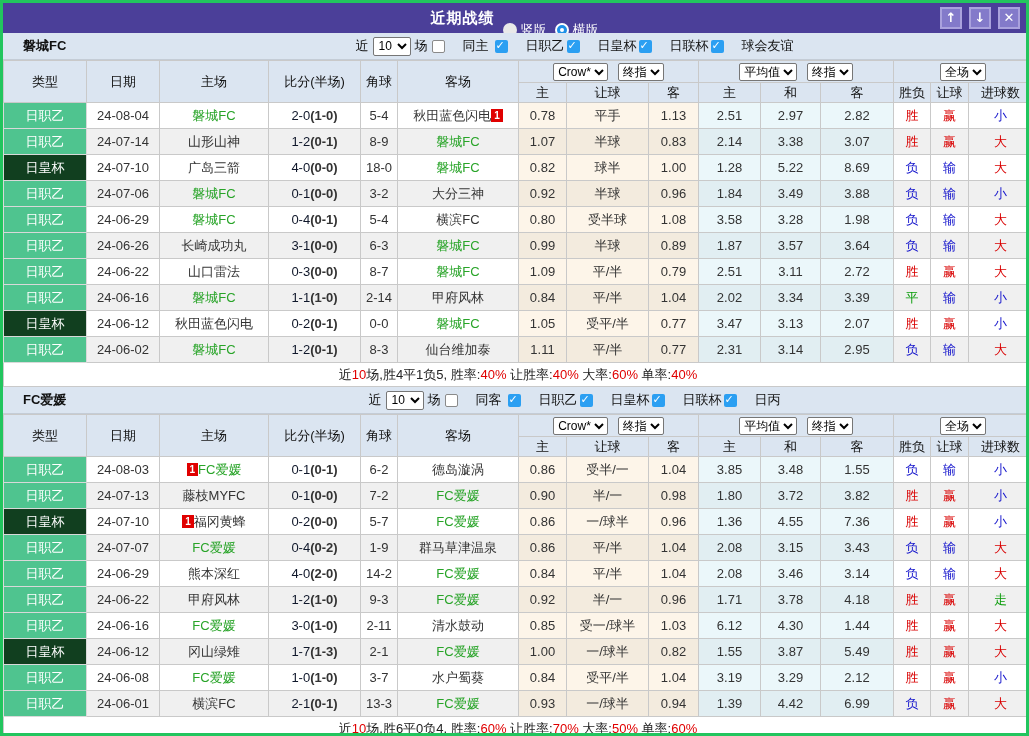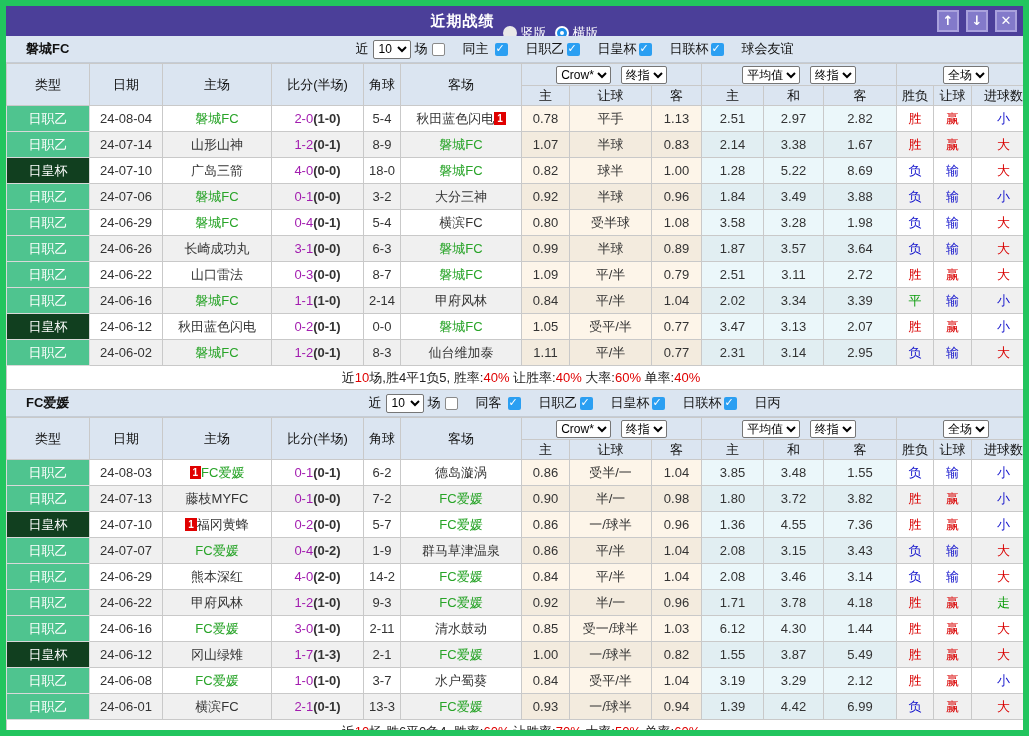--- a/index.html
+++ b/index.html
@@ -1,17 +1,17 @@
 <!DOCTYPE html>
 <html><head>
 <meta charset="utf-8">
 <style>
   * { margin:0; padding:0; box-sizing:border-box; }
   body { font-family:"Liberation Sans","DejaVu Sans",sans-serif; background:#fff; }
-  .window { width:1029px; height:736px; border:6px solid #22c55e; background:#fff; overflow:hidden; }
+  .window { width:1029px; height:736px; border:3px solid #22c55e; background:#fff; overflow:hidden; }
 
   
   .titlebar { height:30px; background:#4b3f99; position:relative; display:flex; align-items:center; justify-content:center; }
   .title-center { display:flex; align-items:center; gap:8px; color:#fff; }
   .title-text { font-size:15px; font-weight:bold; letter-spacing:1px; }
   .radio-opt { display:inline-flex; align-items:center; gap:4px; color:#fff; font-size:13px; cursor:pointer;margin-top:24px; }
   .radio { width:14px; height:14px; border-radius:50%; background:#e9e9e9; display:inline-block; position:relative; }
   .radio.checked { background:#fff; }
   .radio.checked::after { content:""; position:absolute; left:2px; top:2px; right:2px; bottom:2px; border-radius:50%; border:3px solid #1e90e8; }
   .win-btns { position:absolute; right:6px; top:4px; display:flex; gap:7px; }
@@ -40,21 +40,21 @@
   tbody td { height:26px; font-size:13px; color:#333; background:#fff; }
   tbody tr:nth-child(even) td { background:#f0f0f0; }
   tbody td.asia { background:#fdf5e9; }
   tbody tr:nth-child(even) td.asia { background:#f3ebde; }
   tbody td.eu { background:#ebf7fa;text-align:center; }
   tbody tr:nth-child(even) td.eu { background:#e1eef2; }
   td.type { color:#fff; font-size:13px; }
   td.type.t-league { background:#4fc48f !important; border-color:#d9d9d9; }
   td.type.t-cup { background:#113f1f !important; border-color:#d9d9d9; }
   .hl { color:#28a428; }
-  .ft { color:#a21caf; }
+  .ft { color:#0f172a; }
   .ht { color:#333;font-weight:bold; }
   .badge { display:inline-block; background:#e00000; color:#fff; font-size:10px; font-weight:bold; line-height:13px; padding:0 3px; vertical-align:1px; }
   td.res-r, .res-r { color:#d90000; }
   td.res-b, .res-b { color:#1414cc; }
   td.res-g, .res-g { color:#089b08; }
 
   tfoot td { height:24px; background:#fff; font-size:13px; color:#222; border:1px solid #c9c9c9; }
   tfoot .red { color:#e00000; }
 </style>
 </head>
@@ -184,21 +184,21 @@
               <td>24-07-14</td>
               <td><span>山形山神</span></td>
               <td><span class="ft">1-2</span><span class="ht">(0-1)</span></td>
               <td>8-9</td>
               <td><span class="hl">磐城FC</span></td>
               <td class="asia">1.07</td>
               <td class="asia">半球</td>
               <td class="asia">0.83</td>
               <td class="eu">2.14</td>
               <td class="eu">3.38</td>
-              <td class="eu">1.67</td>
+              <td class="eu">3.07</td>
               <td class="res-r">胜</td>
               <td class="res-r">赢</td>
               <td class="res-r">大</td>
             </tr>
             <tr>
               <td class="type t-cup">日皇杯</td>
               <td>24-07-10</td>
               <td><span>广岛三箭</span></td>
               <td><span class="ft">4-0</span><span class="ht">(0-0)</span></td>
               <td>18-0</td>

